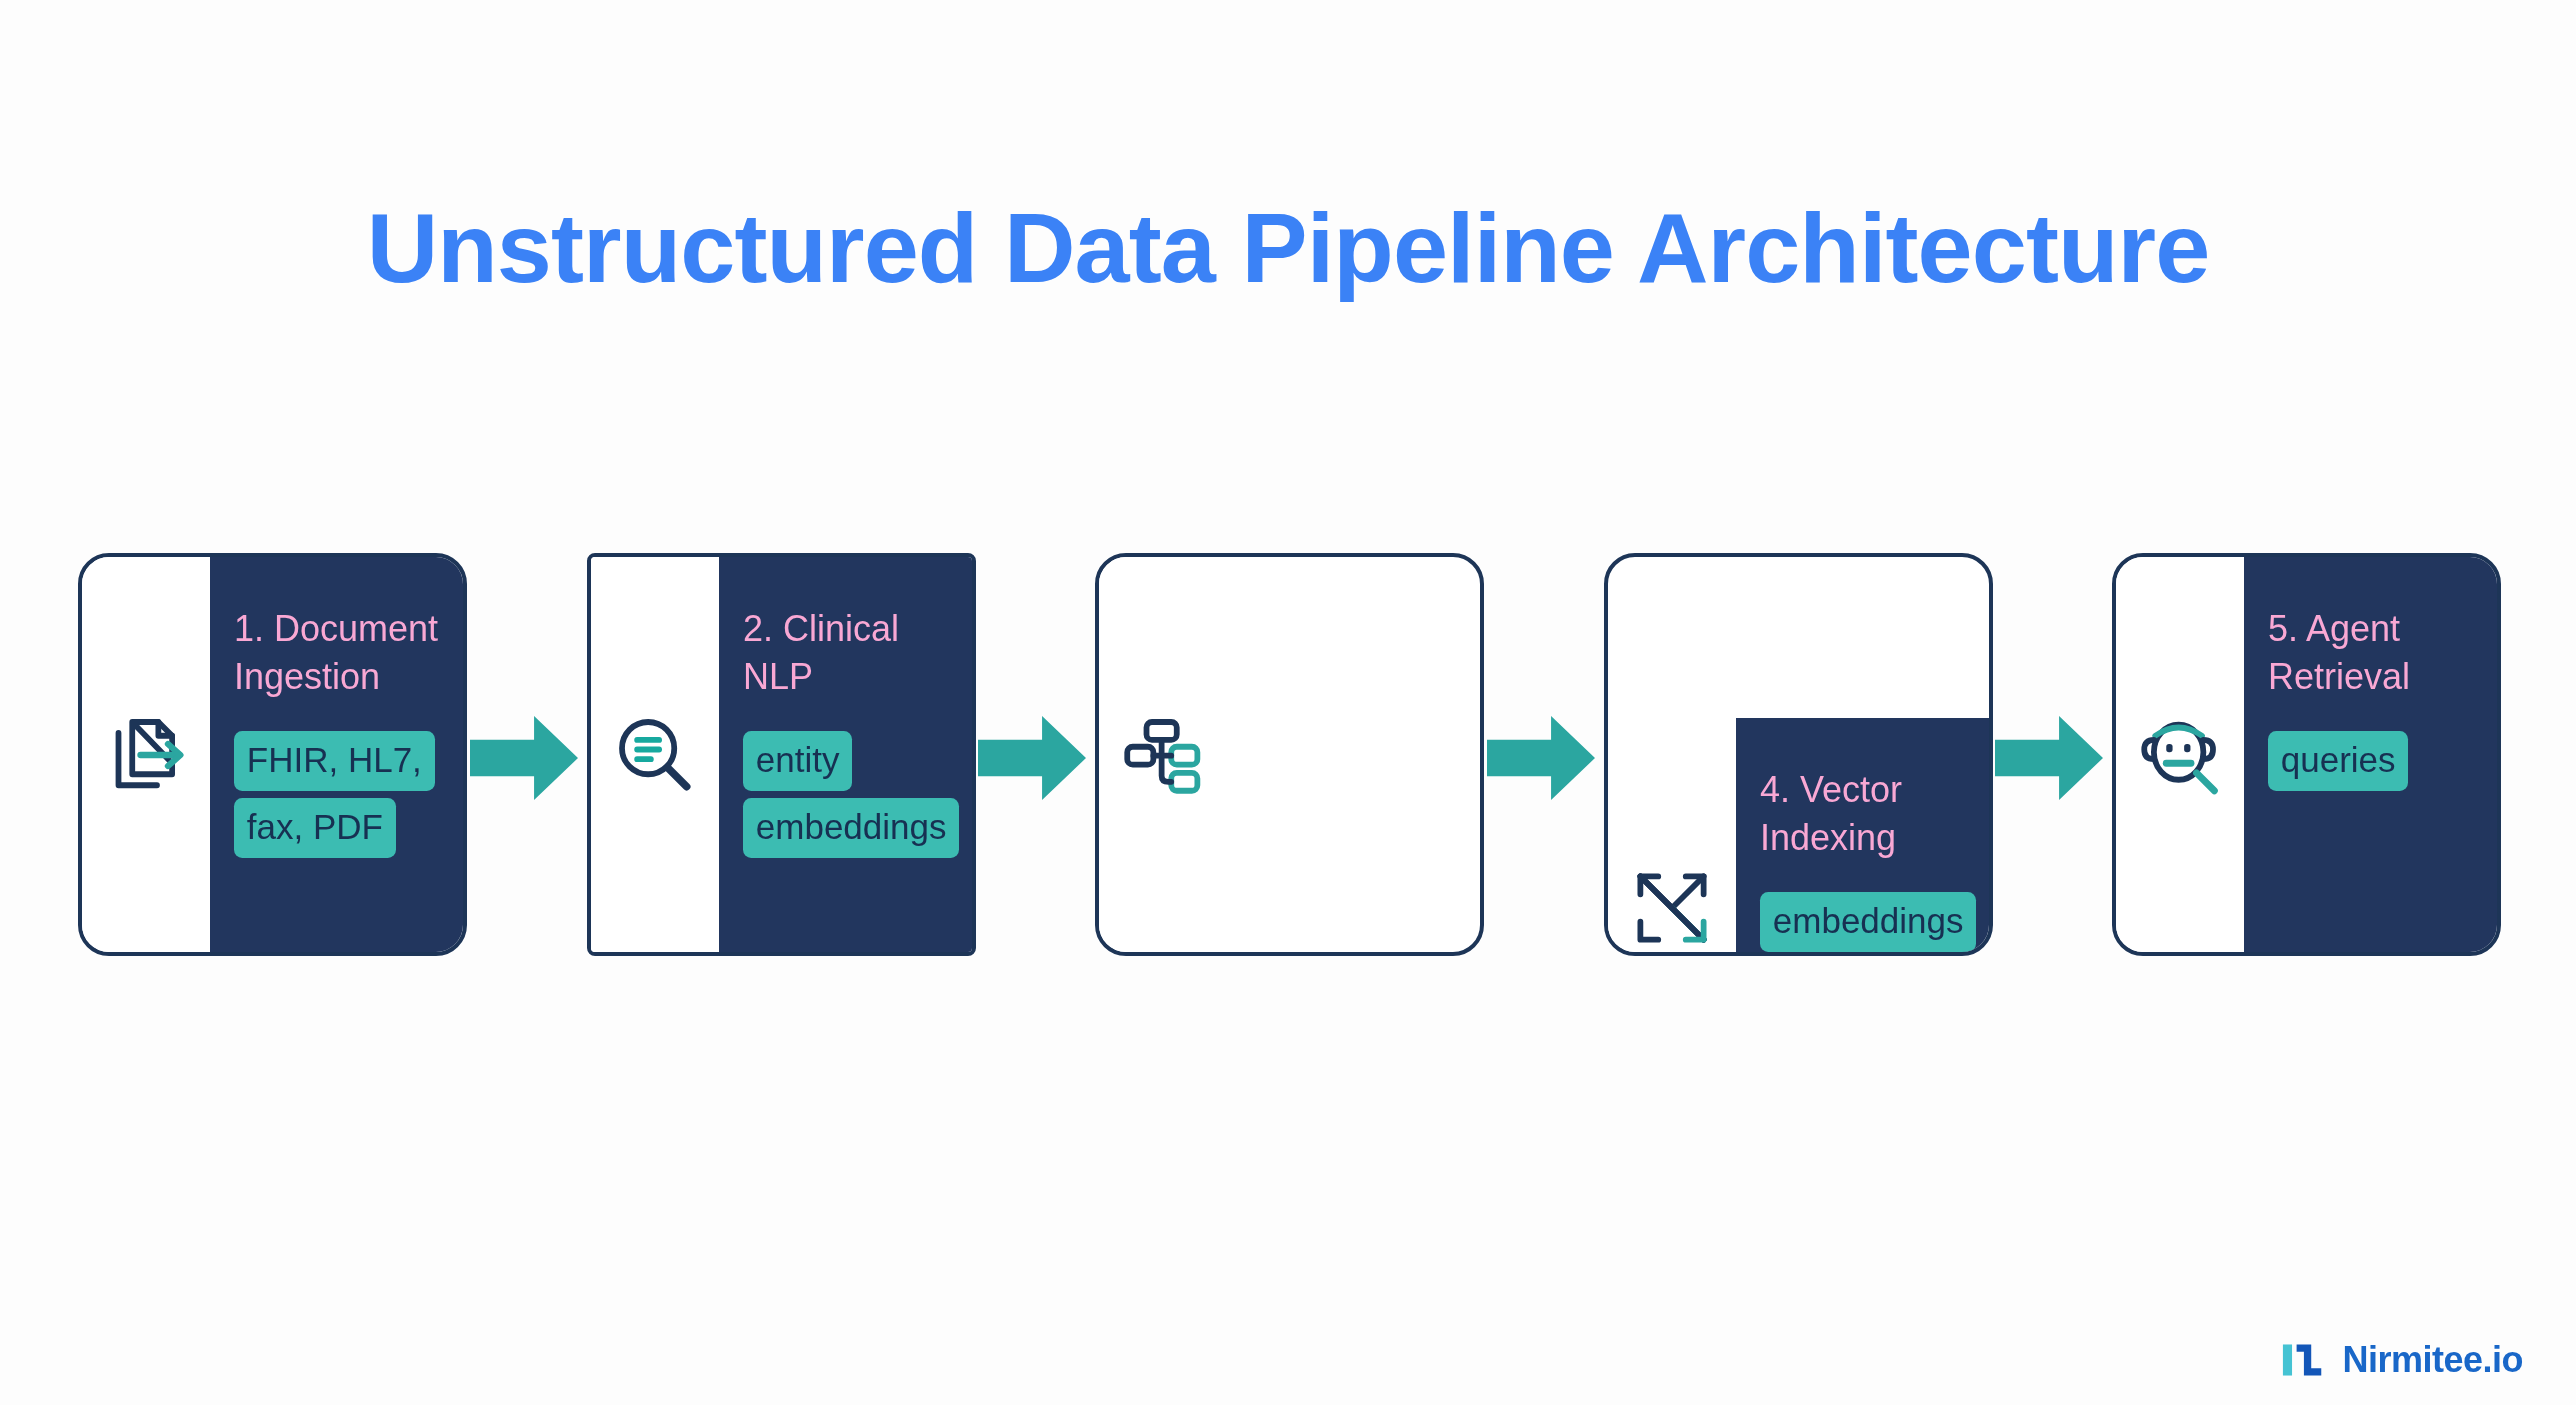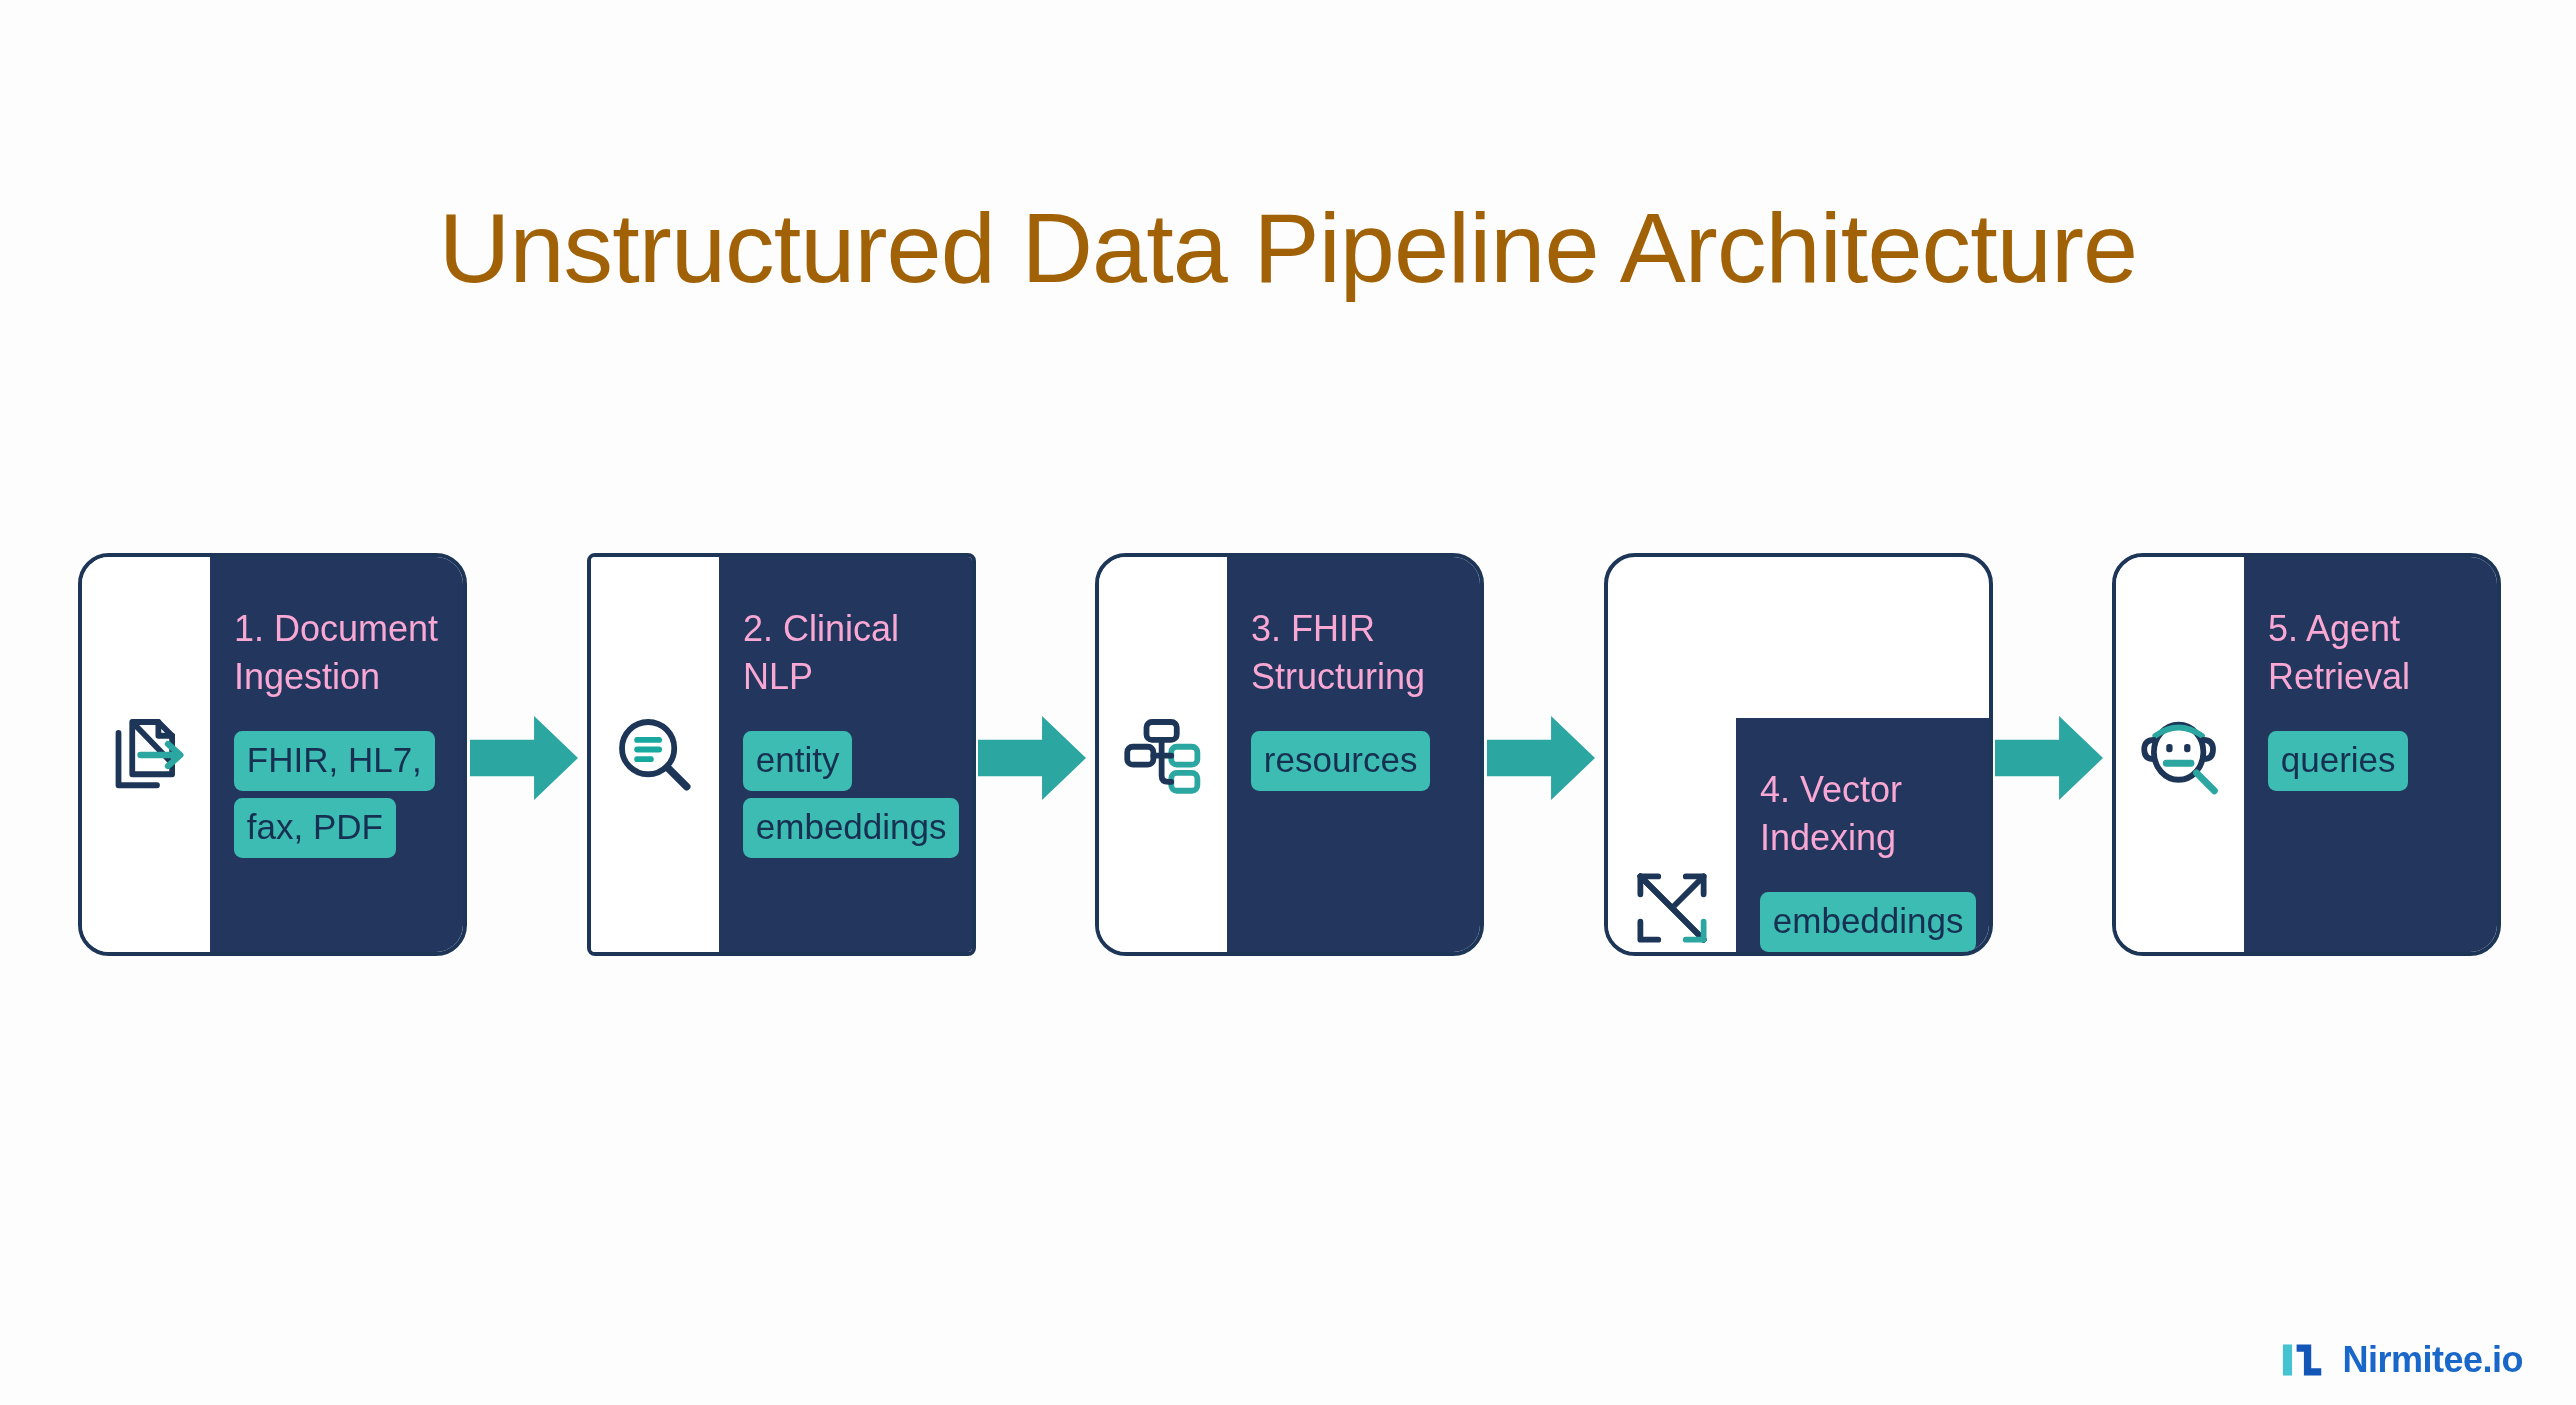--- a/index.html
+++ b/index.html
@@ -6,23 +6,23 @@
   body{
     width:2576px;height:1405px;
     background:#fdfdfd;
     font-family:"Liberation Sans","DejaVu Sans",sans-serif;
     overflow:hidden;position:relative;
   }
   #page-title{
     position:absolute;top:128px;left:0;width:2576px;
     text-align:center;
     font-size:99px;
-    font-weight:400;
+    font-weight:700;
     letter-spacing:-0.9px;
-    color:#a16207;
+    color:#3b82f6;
     line-height:1.1;
     white-space:nowrap;
   }
   #flow{
     position:absolute;
     top:553px;left:78px;
     width:2424px;height:403px;
   }
   .card{
     position:absolute;
@@ -171,26 +171,20 @@
       <span>
         <svg class="gicon" width="88" height="88" viewBox="0 0 64 64" xmlns="http://www.w3.org/2000/svg">
           <rect x="20" y="8" width="22" height="13" rx="4" fill="none" stroke="#1d3557" stroke-width="4.2"></rect>
           <rect x="6" y="26" width="19" height="13" rx="4" fill="none" stroke="#1d3557" stroke-width="4.2"></rect>
           <rect x="38" y="26" width="19" height="13" rx="4" fill="none" stroke="#2ba6a0" stroke-width="4.2"></rect>
           <rect x="38" y="45" width="19" height="13" rx="4" fill="none" stroke="#2ba6a0" stroke-width="4.2"></rect>
           <path d="M31 21 L31 32.5 M25 32.5 L38 32.5 M31 32.5 L31 47 Q31 51.5 36 51.5 L38 51.5" fill="none" stroke="#1d3557" stroke-width="4.2" stroke-linecap="round" stroke-linejoin="round"></path>
         </svg>
       </span>
     </div>
-    <div class="card-body">
-      <div class="card-title">3. FHIR Structuring</div>
-      <div class="tags">
-        <span class="tag">resources</span>
-      </div>
-    </div>
   </div>
 
   <div class="card" style="left:1526px;align-items:flex-end;">
     <div class="card-icon">
       <span>
         <svg class="gicon" width="88" height="88" viewBox="0 0 64 64" xmlns="http://www.w3.org/2000/svg">
           <path d="M9 9 L55 55" fill="none" stroke="#1d3557" stroke-width="4.2" stroke-linecap="round"></path>
           <path d="M55 9 L32 32" fill="none" stroke="#1d3557" stroke-width="4.2" stroke-linecap="round"></path>
           <path d="M32 32 L55 55" fill="none" stroke="#2ba6a0" stroke-width="4.2" stroke-linecap="round"></path>
           <path d="M9 9 L55 55" fill="none" stroke="#1d3557" stroke-width="4.2" stroke-linecap="round"></path>

